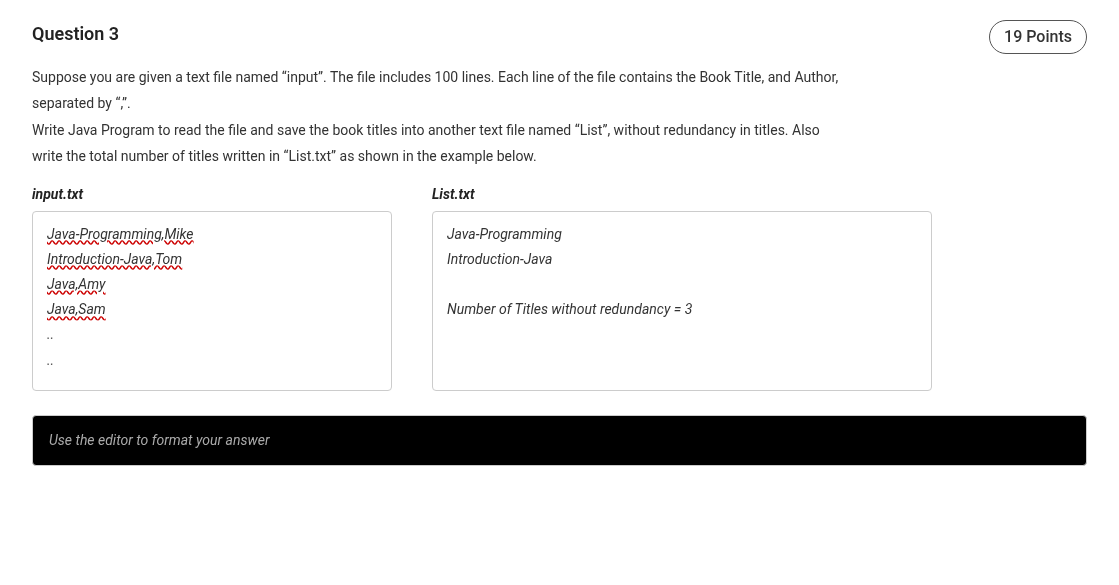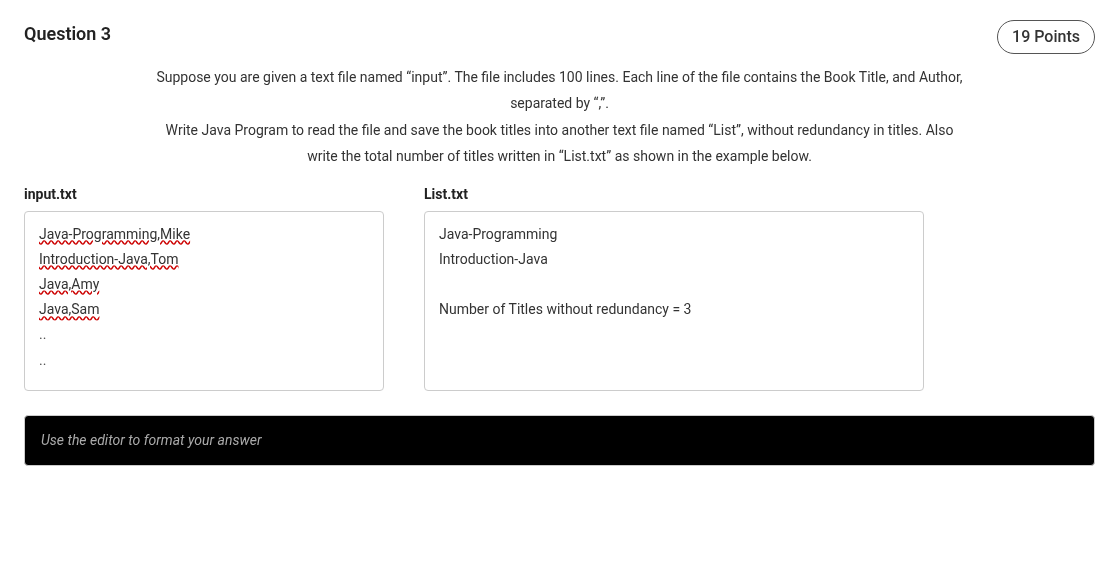--- a/index.html
+++ b/index.html
@@ -12,21 +12,21 @@
       font-family: -apple-system, BlinkMacSystemFont, 'Segoe UI', Roboto, Arial, sans-serif;
       background: #ffffff;
       color: #333333;
       font-size: 14px;
       line-height: 1.5;
     }
 
     .page-container {
       max-width: 1119px;
       margin: 0 auto;
-      padding: 20px 24px;
+      padding: 20px 32px;
     }
 
     .question-header {
       display: flex;
       justify-content: space-between;
       align-items: flex-start;
       margin-bottom: 12px;
     }
 
     .question-title {
@@ -43,33 +43,33 @@
       font-weight: 500;
       color: #333333;
       white-space: nowrap;
     }
 
     .question-description {
       font-size: 14px;
       color: #333333;
       margin-bottom: 4px;
       line-height: 1.6;
-      text-align: center;
     }
 
     .examples-section {
       display: flex;
       gap: 40px;
       margin-top: 16px;
       margin-bottom: 24px;
     }
 
     .example-box {
       flex: 1;
       max-width: 360px;
+      font-style: italic;
     }
 
     .example-box.list-box {
       max-width: 500px;
     }
 
     .example-label {
       font-weight: 700;
       font-size: 14px;
       margin-bottom: 6px;

